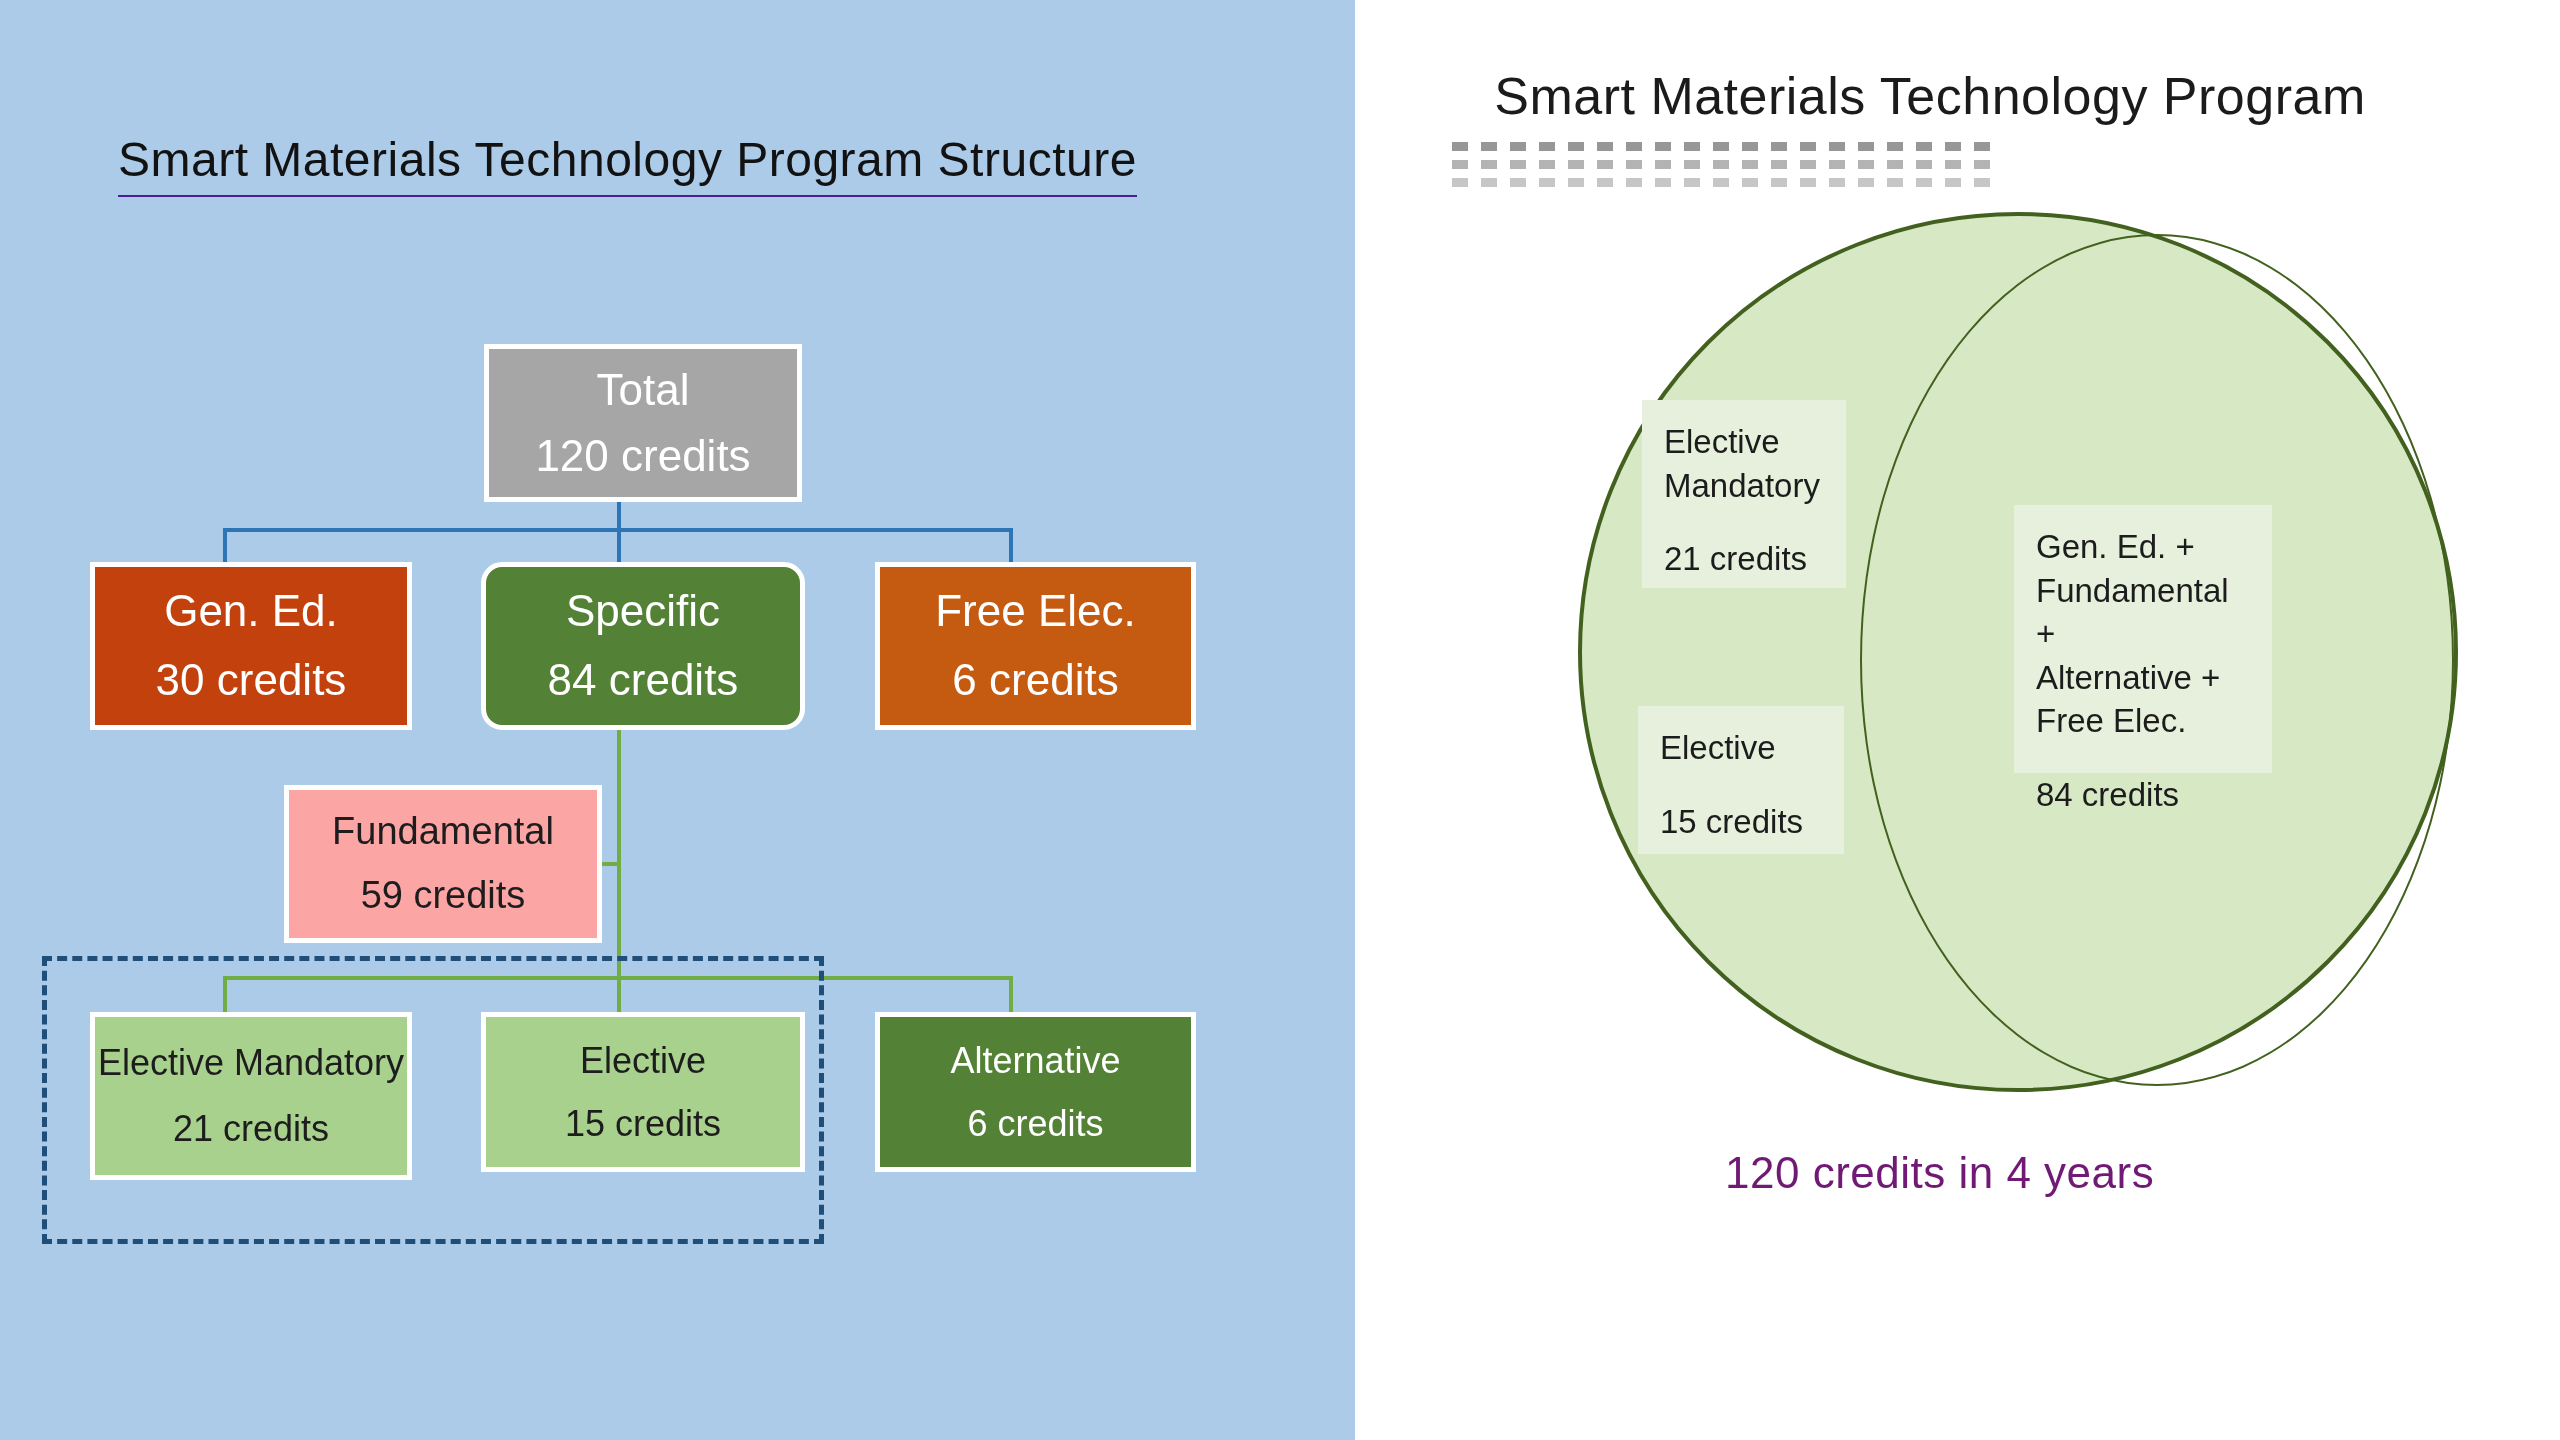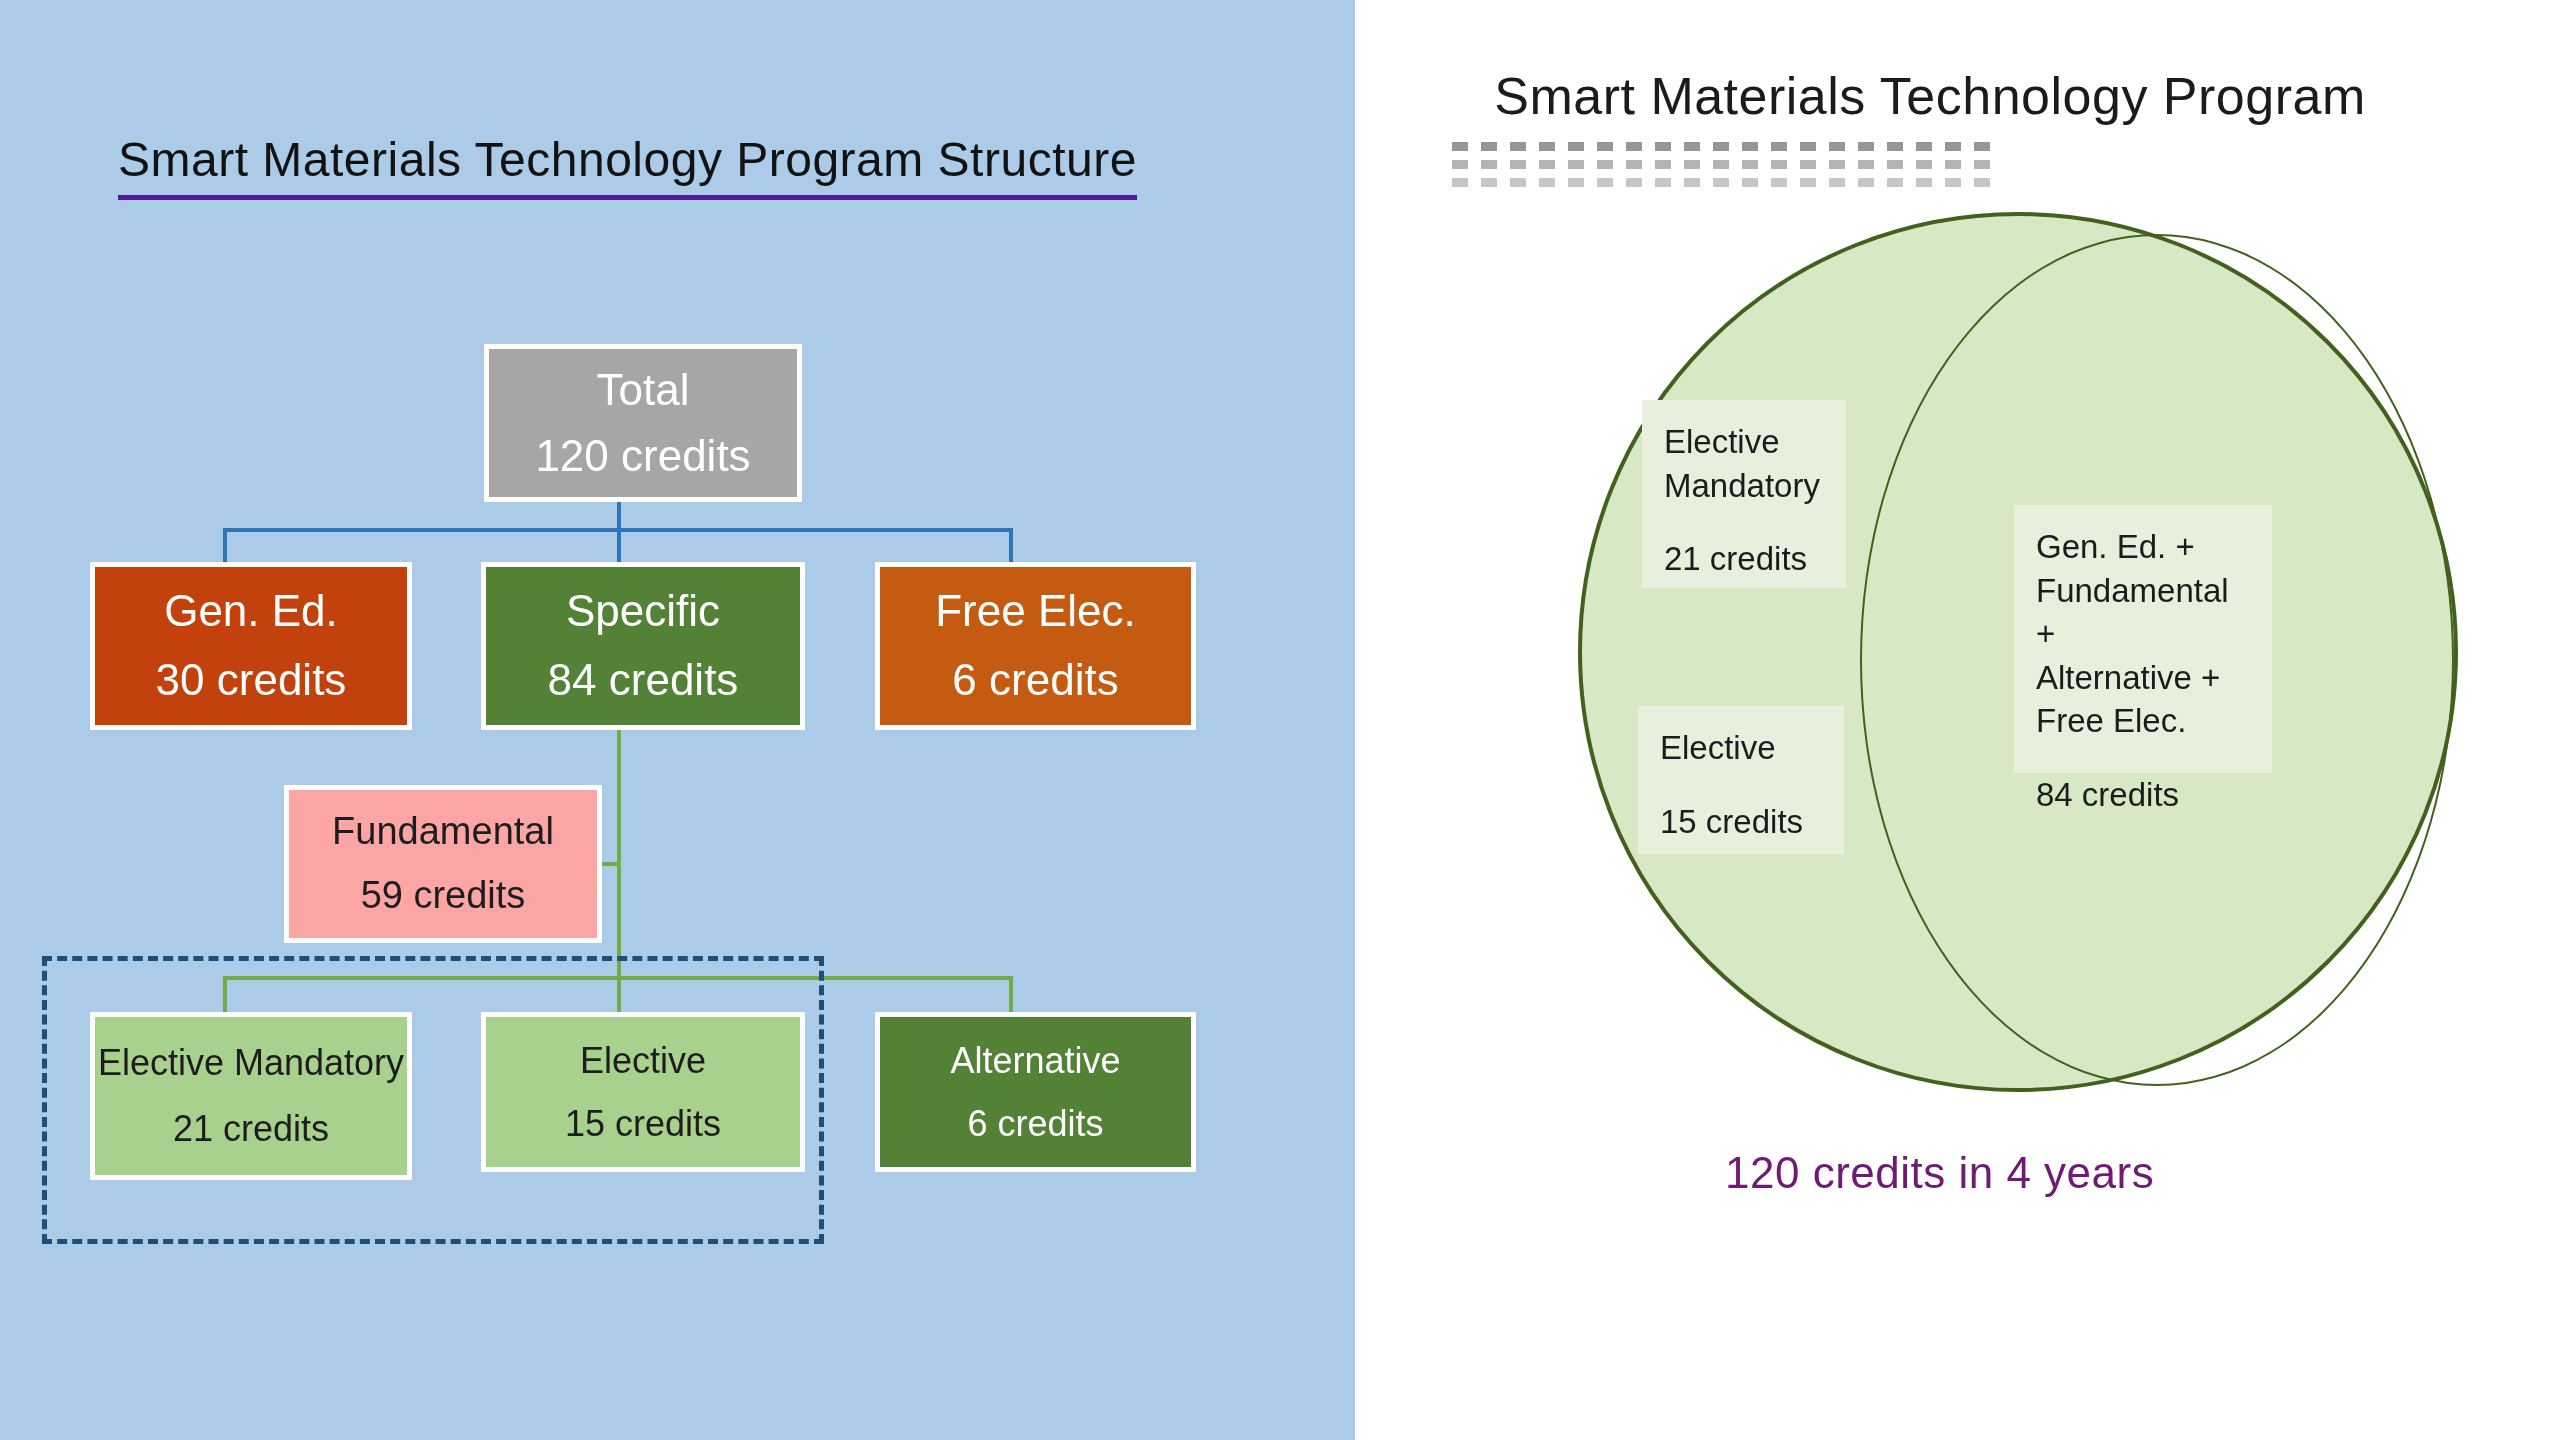--- a/index.html
+++ b/index.html
@@ -4,30 +4,30 @@
 <style>
   html,body{margin:0;padding:0;background:#ffffff;}
   .canvas{
     position:relative;width:2560px;height:1440px;background:#ffffff;
     font-family:"Liberation Sans",sans-serif;overflow:hidden;
   }
   
   .left-panel{position:absolute;left:0;top:0;width:1355px;height:1440px;background:#ABCBE8;}
   .left-title{
     position:absolute;left:118px;top:132px;font-size:48px;color:#121212;
-    display:inline-block;border-bottom:5px solid #4c1d95;padding-bottom:8px;letter-spacing:0.5px;
+    display:inline-block;border-bottom:2px solid #4c1d95;padding-bottom:8px;letter-spacing:0.5px;
   }
   .node{
     position:absolute;box-sizing:border-box;border:5px solid #ffffff;
     display:flex;flex-direction:column;align-items:center;justify-content:space-evenly;
     text-align:center;line-height:1.1;margin-left:24px;
   }
   .n-total{left:460px;top:344px;width:318px;height:158px;background:#A6A6A6;color:#ffffff;font-size:44px;}
   .n-gened{left:66px;top:562px;width:322px;height:168px;background:#c2410c;color:#ffffff;font-size:44px;}
-  .n-specific{left:457px;top:562px;width:324px;height:168px;background:#538135;color:#ffffff;font-size:44px;}
+  .n-specific{left:457px;top:562px;width:324px;height:168px;background:#538135;color:#ffffff;font-size:44px;border-radius:21px;}
   .n-freeelec{left:851px;top:562px;width:321px;height:168px;background:#C55A11;color:#ffffff;font-size:44px;}
   .n-fundamental{left:260px;top:785px;width:318px;height:158px;background:#fca5a5;color:#1d1d1d;font-size:38px;}
   .n-elemand{left:66px;top:1012px;width:322px;height:168px;background:#A9D18E;color:#1d1d1d;font-size:36px;}
   .n-elective{left:457px;top:1012px;width:324px;height:160px;background:#A9D18E;color:#1d1d1d;font-size:36px;}
   .n-alternative{left:851px;top:1012px;width:321px;height:160px;background:#538135;color:#ffffff;font-size:36px;}
   .conn{position:absolute;}
   .cb{background:#2E75B6;}
   .cg{background:#70AD47;}
   .dashed-group{
     position:absolute;left:42px;top:956px;width:782px;height:288px;

